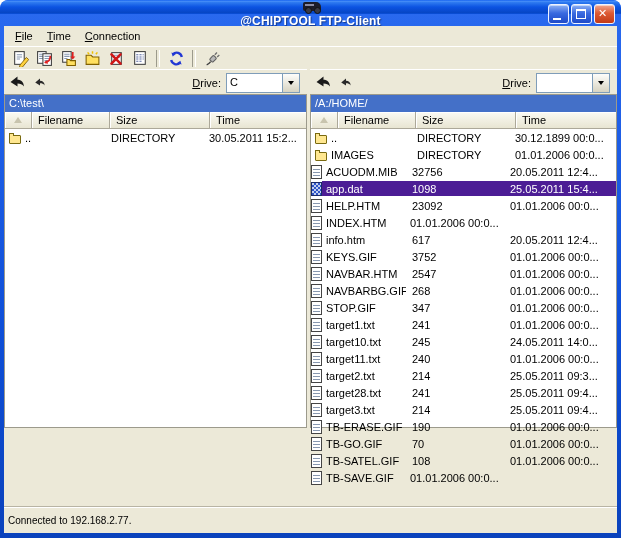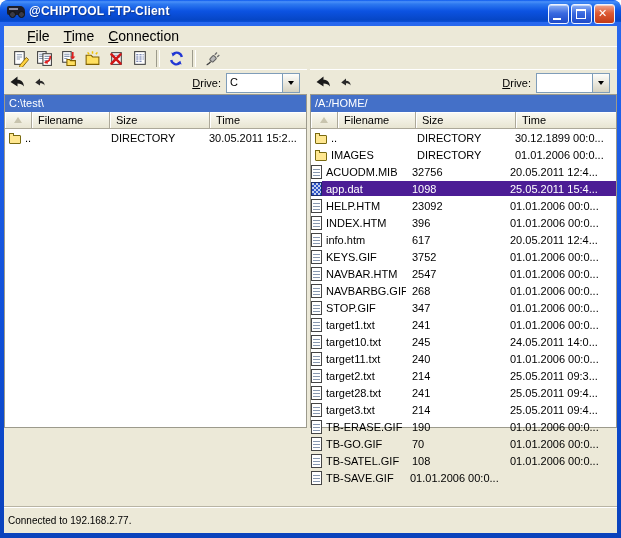--- a/index.html
+++ b/index.html
@@ -1,38 +1,38 @@
 <!DOCTYPE html>
 <html><head>
 <meta charset="utf-8">
 <style>
   html,body{margin:0;padding:0;width:621px;height:538px;background:#fff;
     font-family:"Liberation Sans","DejaVu Sans",sans-serif;-webkit-font-smoothing:none;}
   .window{position:absolute;left:0;top:0;width:621px;height:538px;
     background:linear-gradient(180deg,#2a6af0 0%,#0f4fd8 60%,#0a42bc 100%);
     border-radius:8px 8px 0 0;overflow:hidden;}
   
-  .titlebar{position:absolute;left:0;top:0;right:0;height:22px;
+  .titlebar{position:absolute;left:0;top:0;right:0;height:14px;
     background:linear-gradient(180deg,#0a58ee 0%,#4a90f8 8%,#2d79f0 18%,#0c53e2 50%,#0646c6 90%,#0a50da 100%);
-    border-radius:8px 8px 0 0;display:flex;align-items:center;}
+    border-radius:8px 8px 0 0;display:flex;align-items:center;flex-direction:column;}
   .app-icon{width:18px;height:14px;margin:0 4px 0 7px;position:relative;flex:none;}
   .app-icon .body{position:absolute;left:0;top:2px;width:18px;height:9px;background:#1c1c28;border-radius:2px 5px 2px 2px;}
   .app-icon .hl{position:absolute;left:2px;top:4px;width:9px;height:2px;background:#8a8aa0;}
   .app-icon .wheel{position:absolute;bottom:0;width:5px;height:5px;border-radius:50%;background:#3a3a46;border:1px solid #111;}
   .title-text{color:#fff;font-weight:bold;font-size:12px;text-shadow:1px 1px 1px #14388a;letter-spacing:.2px;}
   .tb-controls{position:absolute;right:6px;top:4px;display:flex;gap:2px;}
   .tbtn{width:19px;height:18px;border-radius:3px;border:1px solid #eef3ff;position:relative;
     background:linear-gradient(180deg,#8fb2f4 0%,#3a6ae0 45%,#1e4ac8 100%);box-shadow:inset 0 1px 0 rgba(255,255,255,.5);}
   .tbtn.close{background:linear-gradient(180deg,#f2a890 0%,#dd5a34 45%,#c23a16 100%);}
   .glyph-min{position:absolute;left:4px;bottom:3px;width:8px;height:2px;background:#fff;}
   .glyph-max{position:absolute;left:4px;top:4px;width:8px;height:7px;border:1px solid #fff;border-top-width:2px;}
   .glyph-x{position:absolute;left:3px;top:2px;font-size:11px;font-weight:bold;color:#fff;}
   
   .client{position:absolute;left:4px;top:26px;width:613px;height:507px;background:#ece9d8;}
-  .menubar{position:absolute;left:0;top:0;right:0;height:20px;display:flex;align-items:center;padding-left:16px;font-size:14px;}
+  .menubar{position:absolute;left:0;top:0;right:0;height:20px;display:flex;align-items:center;padding-left:4px;font-size:11px;}
   .menu-item{display:inline-block;padding:2px 7px;color:#000;}
   .menu-item::first-letter{text-decoration:underline;}
   .toolbar{position:absolute;left:0;top:20px;right:0;height:23px;display:flex;align-items:center;padding-left:4px;
     border-top:1px solid #fff;}
   .tb-btn{width:24px;height:20px;display:flex;align-items:center;justify-content:center;flex:none;}
   .tsep{width:2px;height:17px;border-left:1px solid #9c9a8c;border-right:1px solid #fff;margin:0 4px;flex:none;}
   .pane-toolbar{position:absolute;top:43px;height:25px;border-top:1px solid #fff;}
   .pane-toolbar.lft{left:0;width:303px;}
   .pane-toolbar.rgt{left:306px;width:307px;}
   .arrow-btn{position:absolute;top:4px;width:18px;height:17px;display:flex;align-items:center;justify-content:center;}
@@ -283,21 +283,20 @@
   <div class="row">
     <span class="cell-icon icon-doc"></span>
     <span class="cell cell-name">HELP.HTM</span>
     <span class="cell cell-size">23092</span>
     <span class="cell cell-time">01.01.2006 00:0...</span>
   </div>
 
   <div class="row">
     <span class="cell-icon icon-doc"></span>
     <span class="cell cell-name">INDEX.HTM</span>
-    <span class="cell cell-size">396</span>
     <span class="cell cell-time">01.01.2006 00:0...</span>
   </div>
 
   <div class="row">
     <span class="cell-icon icon-doc"></span>
     <span class="cell cell-name">info.htm</span>
     <span class="cell cell-size">617</span>
     <span class="cell cell-time">20.05.2011 12:4...</span>
   </div>
 

